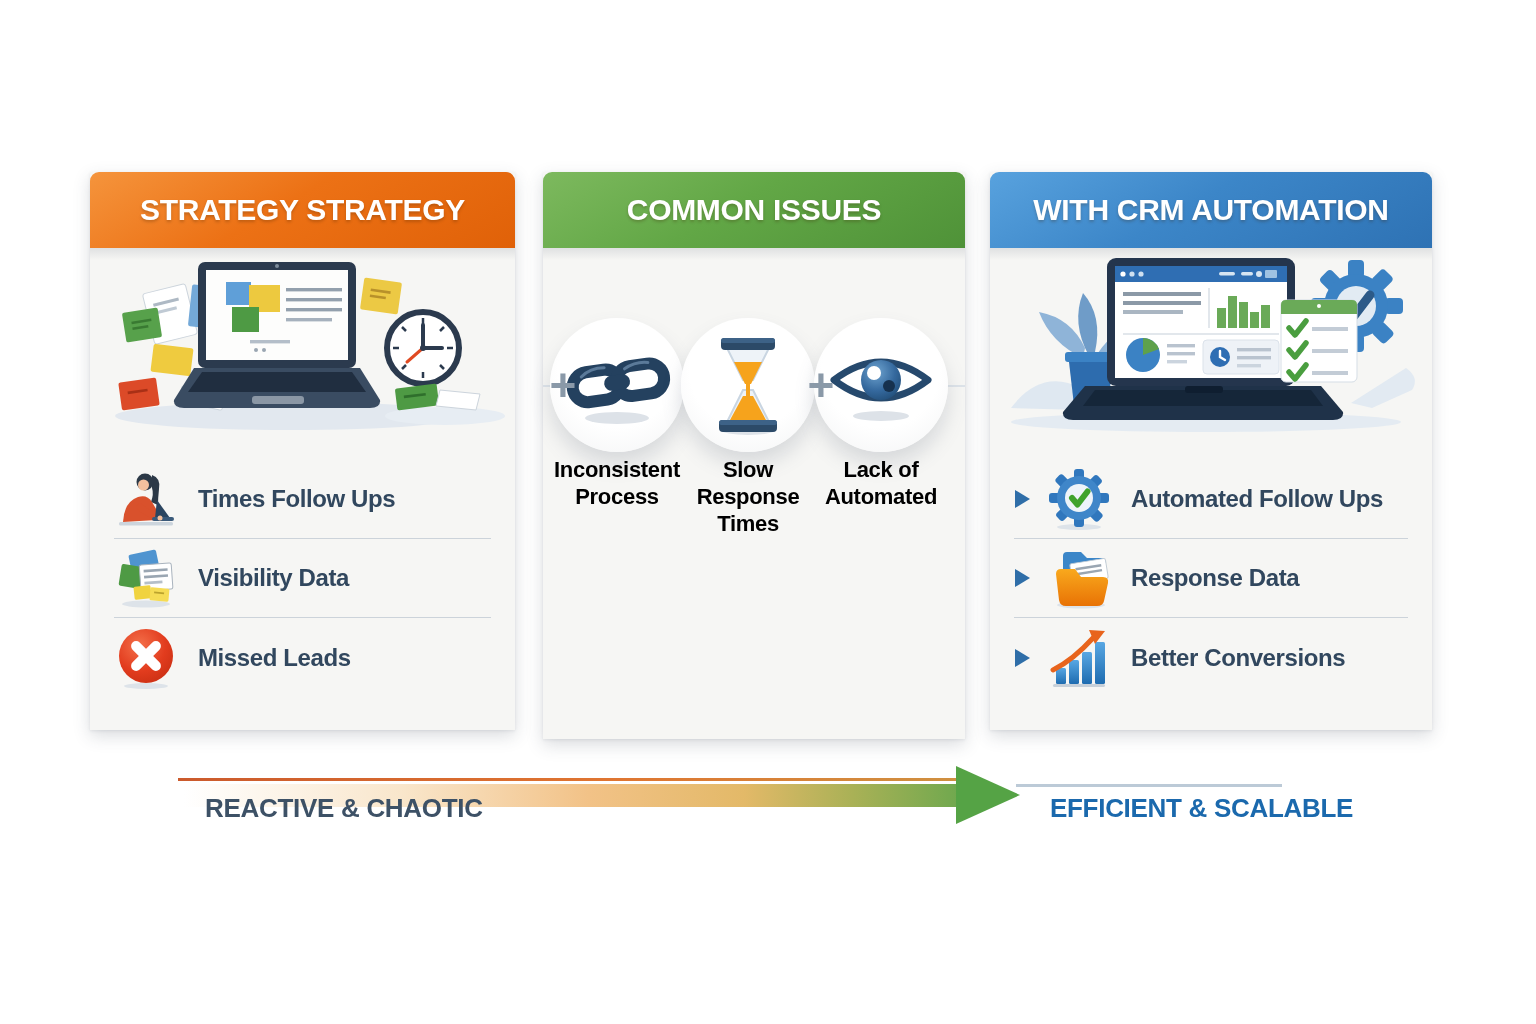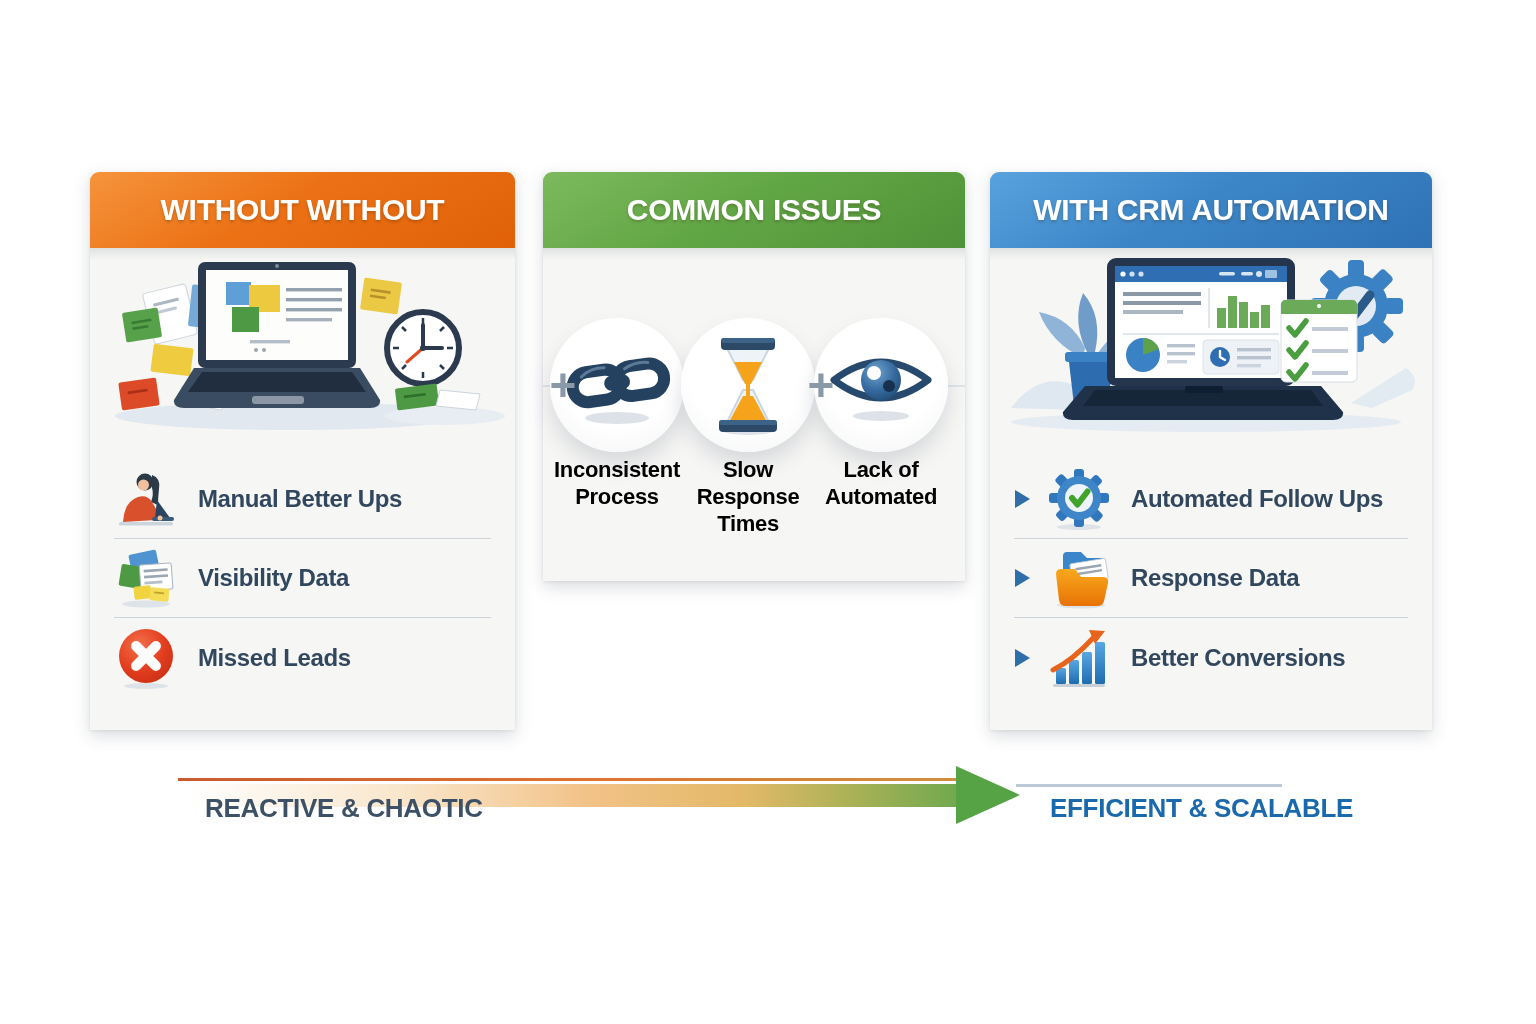--- a/index.html
+++ b/index.html
@@ -4,21 +4,21 @@
 <style>
   html,body{margin:0;padding:0;background:#ffffff;}
   *{box-sizing:border-box;}
   .canvas{position:relative;width:1536px;height:1024px;background:#ffffff;overflow:hidden;
           font-family:"Liberation Sans","DejaVu Sans",sans-serif;}
 
   
   .panel{position:absolute;top:172px;background:#f6f6f4;
          box-shadow:0 6px 16px rgba(55,65,85,.18),0 1px 3px rgba(55,65,85,.10);}
   .panel-left{left:90px;width:425px;height:558px;}
-  .panel-mid{left:543px;width:422px;height:409px;}
+  .panel-mid{left:543px;width:422px;height:567px;}
   .panel-right{left:990px;width:442px;height:558px;}
 
   .panel-header{height:76px;border-radius:9px 9px 0 0;display:flex;align-items:center;justify-content:center;position:relative;}
   .panel-header:after{content:"";position:absolute;left:0;right:0;top:100%;height:12px;
         background:linear-gradient(rgba(120,128,140,.18),rgba(120,128,140,0));}
   .hdr-orange{background:linear-gradient(150deg,#f5943c 0%,#ec7115 45%,#e06108 100%);}
   .hdr-green{background:linear-gradient(150deg,#7db95e 0%,#62a746 45%,#4f9238 100%);}
   .hdr-blue{background:linear-gradient(150deg,#58a2de 0%,#3c86c8 45%,#2e72b4 100%);}
   .panel-title{margin:0;color:#ffffff;font-size:30px;font-weight:700;letter-spacing:-.3px;
         text-shadow:0 2px 3px rgba(60,30,0,.25);white-space:nowrap;}
@@ -57,21 +57,21 @@
   .foot-label-left{left:205px;color:#3d5166;}
   .foot-label-right{left:1050px;color:#1b69ad;}
 </style>
 </head>
 <body>
 
 <div class="canvas">
 
   <section class="panel panel-left">
     <header class="panel-header hdr-orange">
-      <h2 class="panel-title">WITHOUT WITHOUT</h2>
+      <h2 class="panel-title">STRATEGY STRATEGY</h2>
     </header>
 
     <div class="illus">
       <svg width="425" height="190" viewBox="0 0 425 190">
         <ellipse cx="200" cy="168" rx="175" ry="14" fill="#e2e8ef"></ellipse>
         <ellipse cx="355" cy="168" rx="60" ry="9" fill="#e7edf3"></ellipse>
 
         <rect x="58" y="40" width="44" height="52" rx="3" fill="#ffffff" stroke="#ccd4dc" transform="rotate(-14 80 66)"></rect>
         <rect x="66" y="52" width="26" height="3" fill="#aeb9c4" transform="rotate(-14 80 66)"></rect>
         <rect x="66" y="60" width="22" height="3" fill="#c0cad4" transform="rotate(-14 80 66)"></rect>
@@ -139,21 +139,21 @@
             <path d="M38 8 q9 3 7 14 q-1 9 -1 16 l-7 -3 q3 -8 1 -14 z" fill="#2c3947"></path>
             <circle cx="31" cy="15" r="8.5" fill="#2c3947"></circle>
             <circle cx="29.5" cy="18" r="5.5" fill="#f2c09e"></circle>
             <path d="M9 55 q1 -20 15 -25 q9 -3 14 5 l7 12 q2 5 -3 6 z" fill="#d9512c"></path>
             <path d="M26 40 q10 9 20 9" stroke="#d9512c" stroke-width="7" fill="none" stroke-linecap="round"></path>
             <path d="M43 33 l13 18 h-15 z" fill="#2b4560"></path>
             <rect x="38" y="50" width="22" height="4" rx="2" fill="#3a5a7a"></rect>
             <circle cx="46" cy="51" r="2.5" fill="#f2c09e"></circle>
           </svg>
         </span>
-        <span class="item-label">Manual Better Ups</span>
+        <span class="item-label">Times Follow Ups</span>
       </li>
       <li class="item divided">
         <span class="item-icon">
           <svg width="64" height="64" viewBox="0 0 64 64">
             <ellipse cx="32" cy="58" rx="24" ry="3.5" fill="#dde3e9"></ellipse>
             <rect x="16" y="6" width="28" height="20" rx="2" fill="#4f94d0" transform="rotate(-12 30 16)"></rect>
             <rect x="6" y="20" width="30" height="22" rx="2" fill="#4e9a44" transform="rotate(9 21 31)"></rect>
             <g transform="rotate(-4 42 30)">
               <rect x="26" y="18" width="32" height="26" rx="2" fill="#ffffff" stroke="#aab4be"></rect>
               <rect x="30" y="23" width="24" height="2.6" fill="#9aa6b2"></rect>

